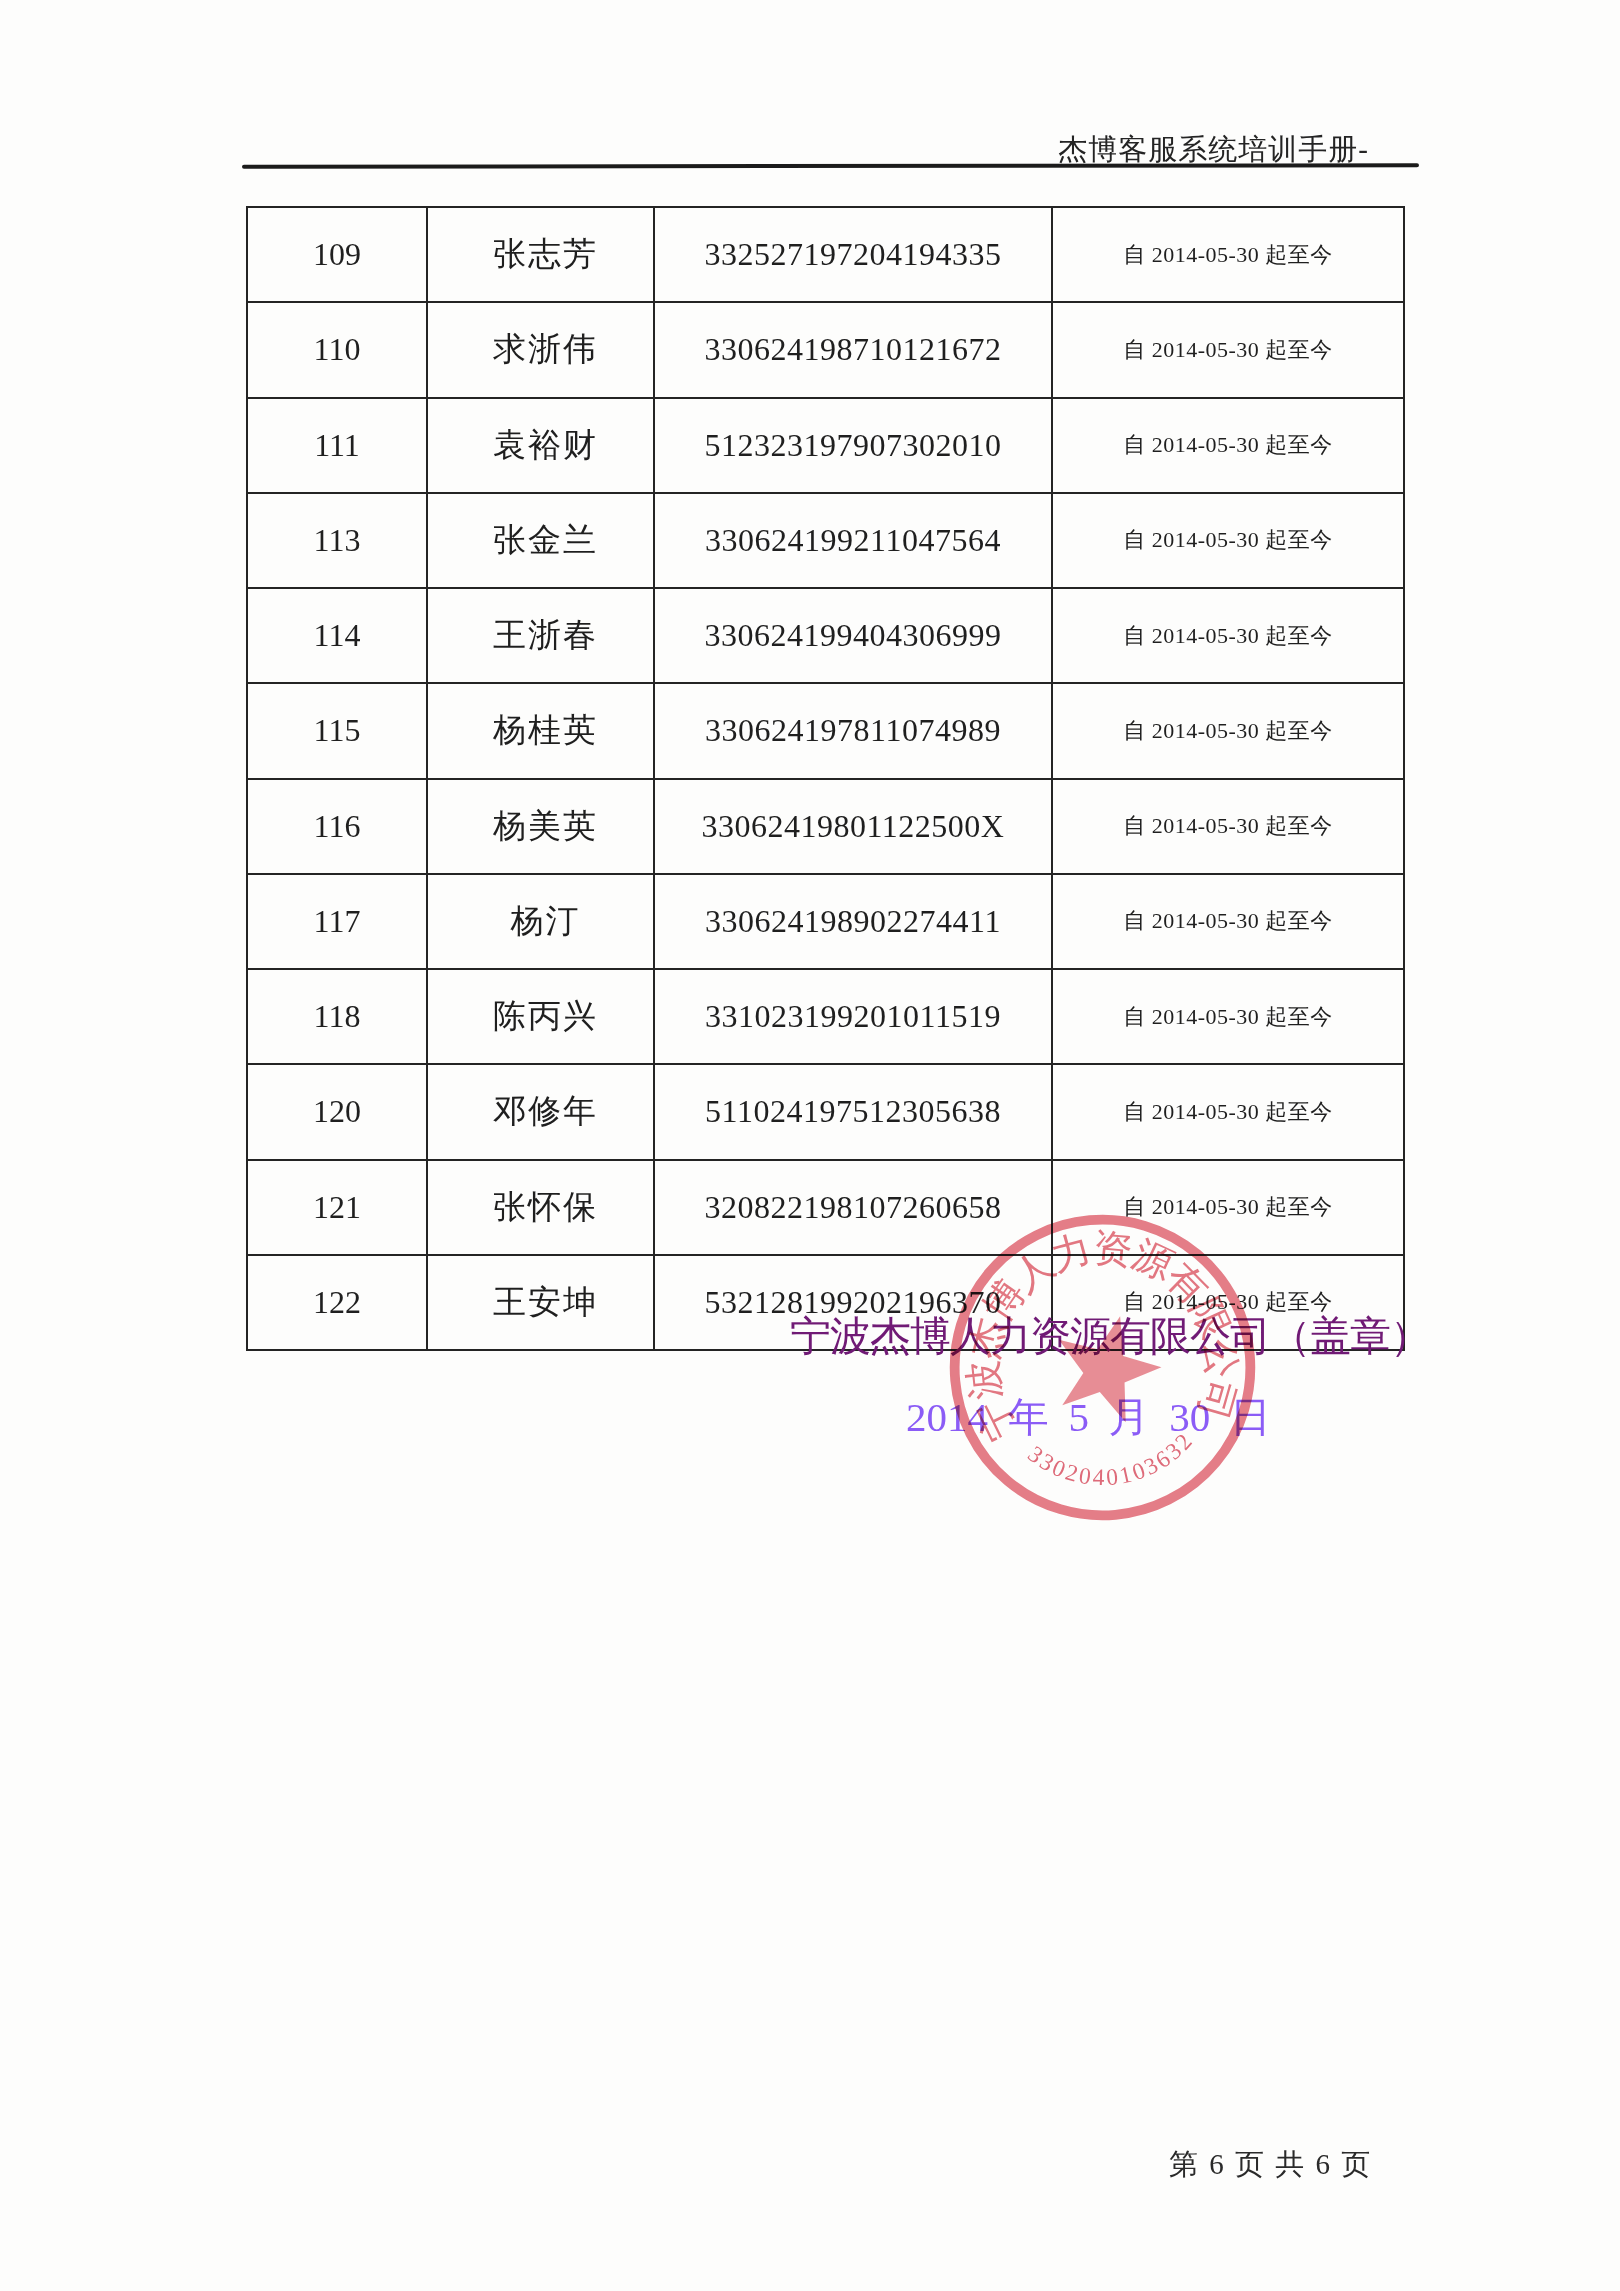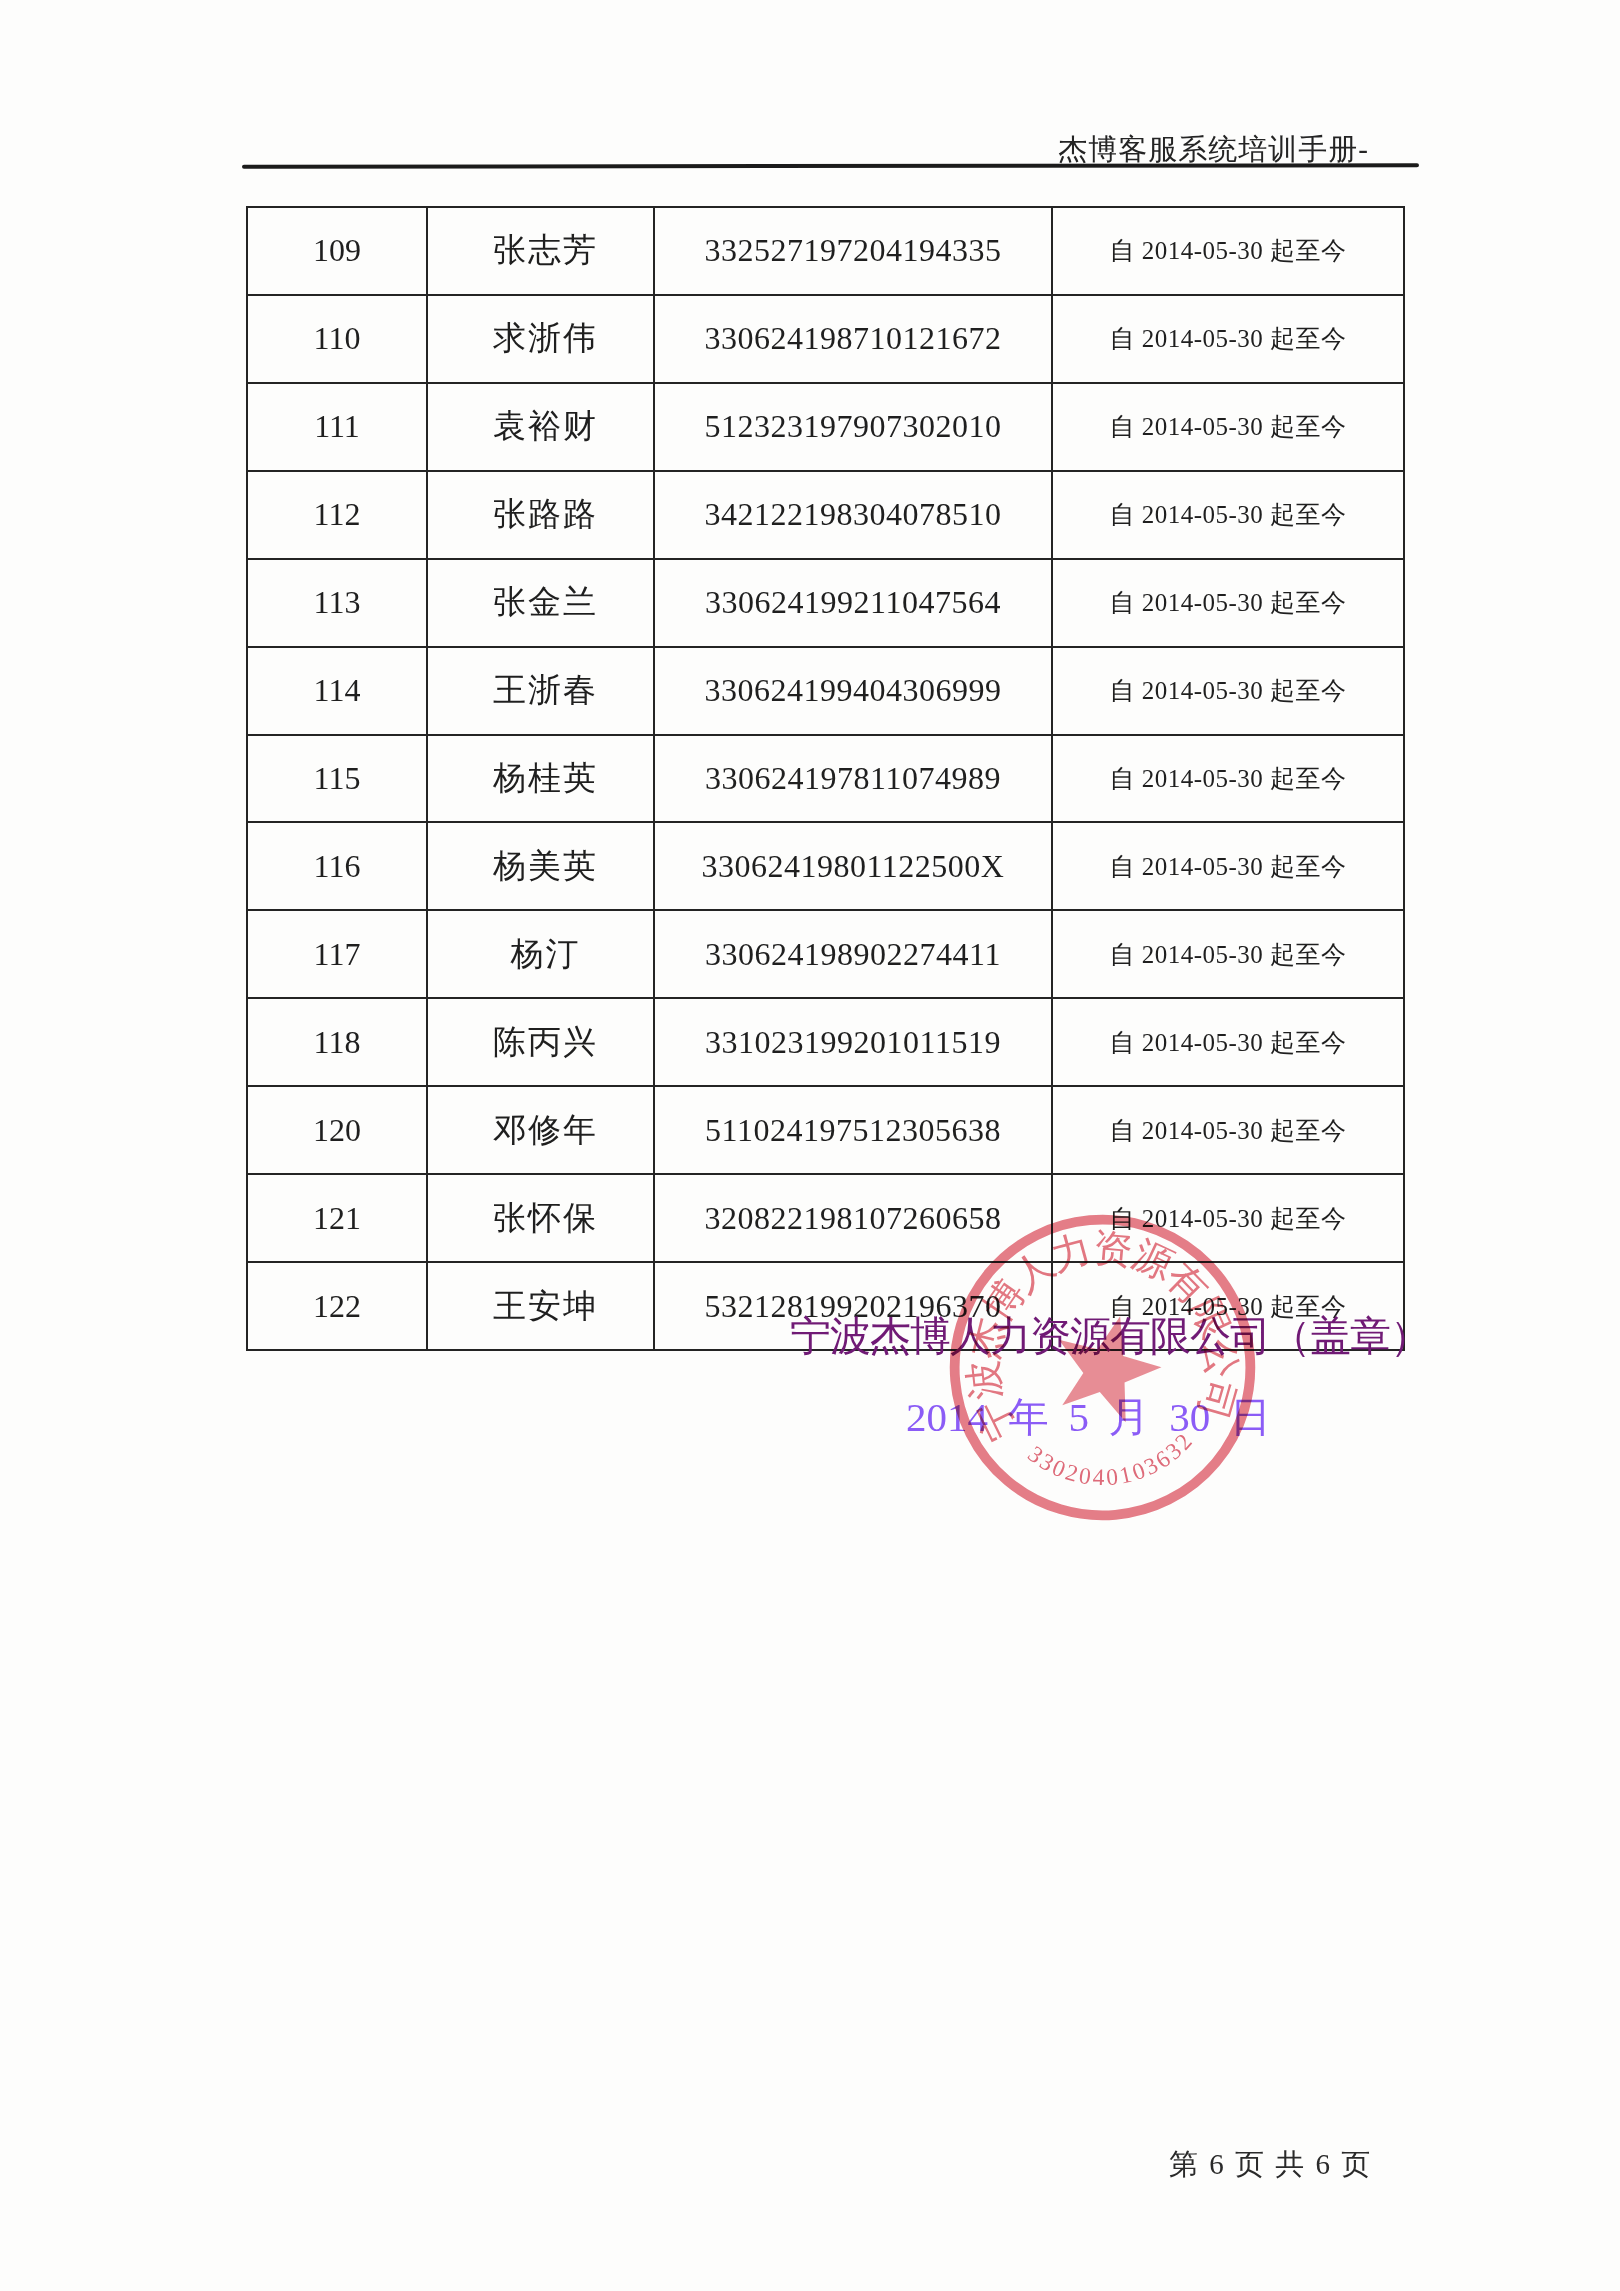--- a/index.html
+++ b/index.html
@@ -51,21 +51,21 @@
   .roster td {
     border: 2.9px solid #242424;
     text-align: center;
     vertical-align: middle;
     padding: 0;
     overflow: hidden;
   }
   .roster td.c-no     { font-size: 32px; }
   .roster td.c-name   { font-size: 33px; letter-spacing: 2px; padding-left: 10px; }
   .roster td.c-id     { font-size: 32px; letter-spacing: 0.5px; }
-  .roster td.c-period { font-size: 25px; letter-spacing: 0.5px; border-radius: 19px; }
+  .roster td.c-period { font-size: 22px; letter-spacing: 0.5px; border-radius: 19px; }
 
   
   .company-line {
     position: absolute;
     left: 790px;
     top: 1309px;
     width: 588px;
     font-size: 41px;
     letter-spacing: -1px;
     white-space: nowrap;
@@ -136,26 +136,20 @@
       <td class="c-period">自 2014-05-30 起至今</td>
     </tr>
 
     <tr>
       <td class="c-no">111</td>
       <td class="c-name">袁裕财</td>
       <td class="c-id">512323197907302010</td>
       <td class="c-period">自 2014-05-30 起至今</td>
     </tr>
 
-    <tr>
-      <td class="c-no">112</td>
-      <td class="c-name">张路路</td>
-      <td class="c-id">342122198304078510</td>
-      <td class="c-period">自 2014-05-30 起至今</td>
-    </tr>
 
     <tr>
       <td class="c-no">113</td>
       <td class="c-name">张金兰</td>
       <td class="c-id">330624199211047564</td>
       <td class="c-period">自 2014-05-30 起至今</td>
     </tr>
 
     <tr>
       <td class="c-no">114</td>

